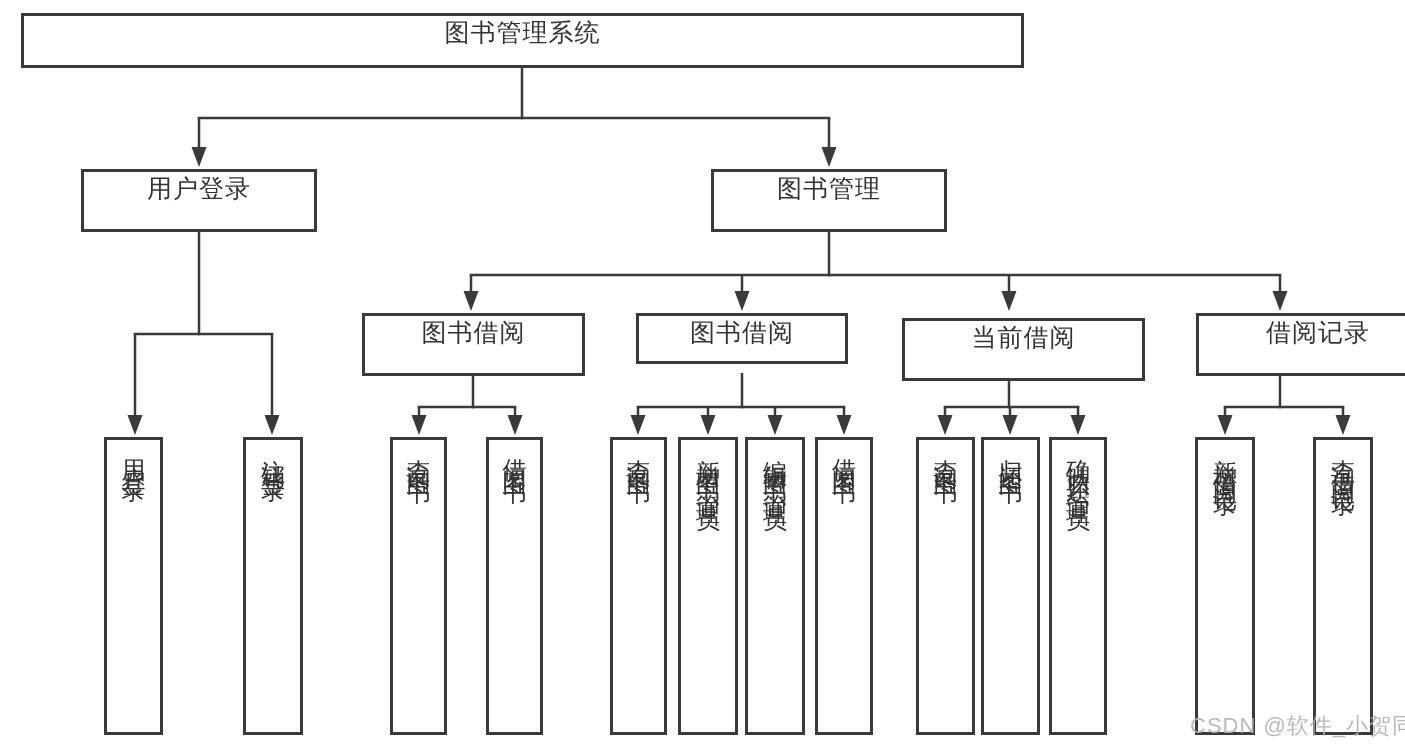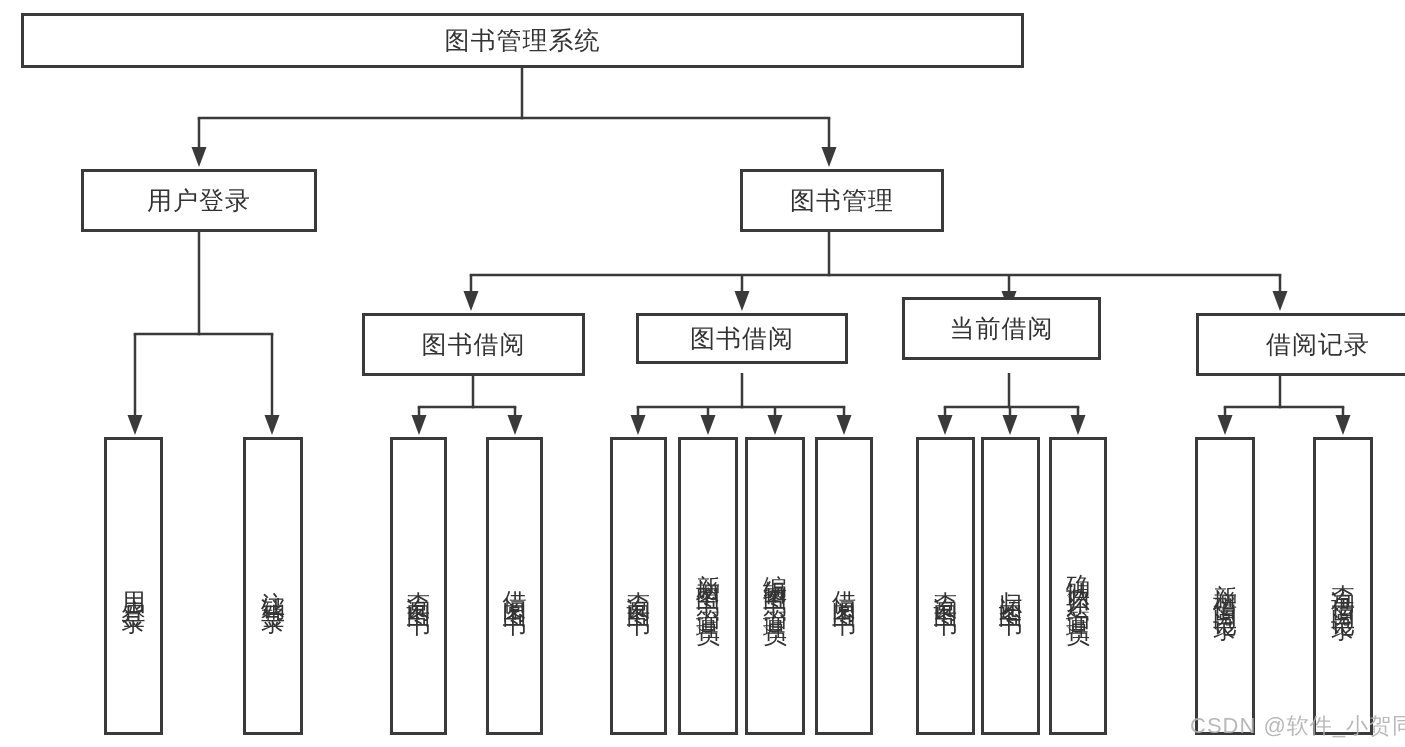--- a/index.html
+++ b/index.html
@@ -20,21 +20,20 @@
     left: 0; top: 0;
     width: 1405px;
     height: 747px;
   }
   .node {
     position: absolute;
     box-sizing: border-box;
     border: 3px solid #3a3a3a;
     background: #ffffff;
     display: flex;
-    align-items: center;
     justify-content: center;
     color: #333333;
     font-size: 25px;
     letter-spacing: 1px;
     z-index: 2;
   }
   .leaf .vtext {
     writing-mode: vertical-rl;
     letter-spacing: 7px;
     font-size: 24px;
@@ -120,31 +119,31 @@
     <polygon stroke="none" points="1335.5,415 1350.5,415 1343,435"></polygon>
   </svg>
 
   <div class="node" style="left:21px;top:13px;width:1003px;height:55px">
     <span>图书管理系统</span>
   </div>
 
   <div class="node" style="left:81px;top:169px;width:236px;height:63px">
     <span>用户登录</span>
   </div>
-  <div class="node" style="left:740px;top:169px;width:204px;height:63px">
+  <div class="node" style="left:711px;top:169px;width:236px;height:63px">
     <span>图书管理</span>
   </div>
 
   <div class="node" style="left:362px;top:313px;width:223px;height:63px">
     <span>图书借阅</span>
   </div>
   <div class="node" style="left:636px;top:313px;width:212px;height:51px">
     <span>图书借阅</span>
   </div>
-  <div class="node" style="left:902px;top:297px;width:199px;height:63px">
+  <div class="node" style="left:902px;top:318px;width:243px;height:63px">
     <span>当前借阅</span>
   </div>
   <div class="node" style="left:1196px;top:313px;width:244px;height:63px">
     <span>借阅记录</span>
   </div>
 
   <div class="node leaf" style="left:104px;top:437px;width:59px;height:298px">
     <span class="vtext">用户登录</span>
   </div>
   <div class="node leaf" style="left:243px;top:437px;width:60px;height:298px">

